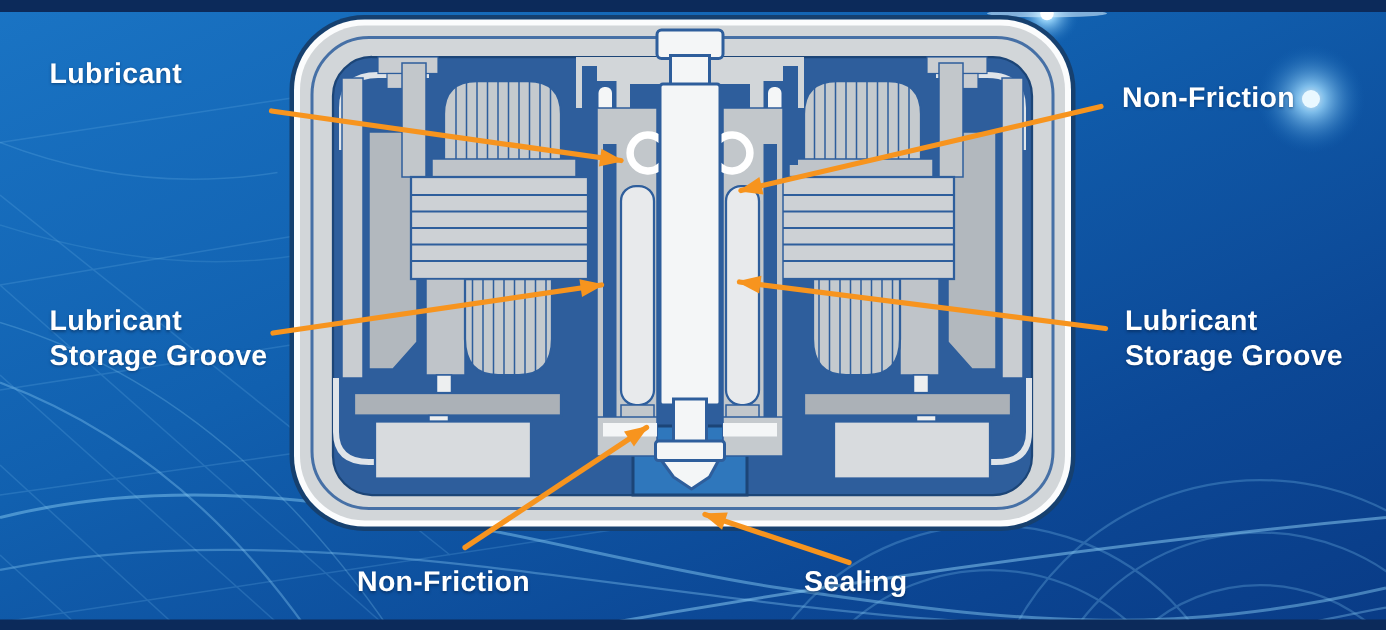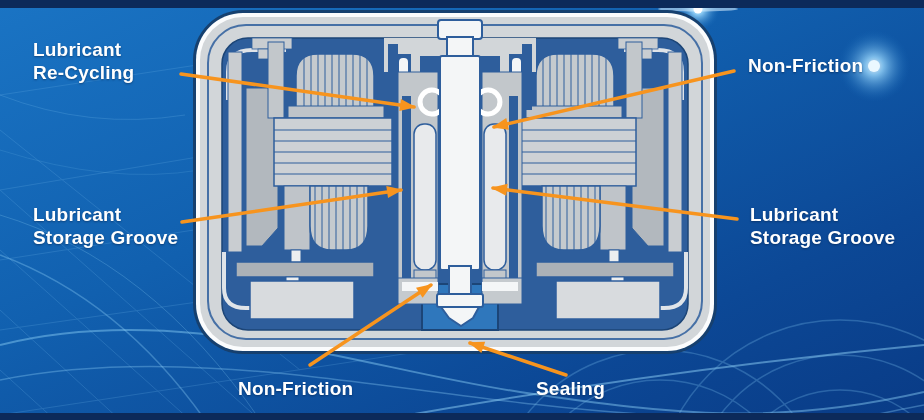--- a/index.html
+++ b/index.html
@@ -198,21 +198,20 @@
     <line x1="734" y1="71" x2="494" y2="127" marker-end="url(#ah)" stroke="#F7941E"></line>
     <line x1="182" y1="222" x2="401" y2="190" marker-end="url(#ah)" stroke="#F7941E"></line>
     <line x1="737" y1="219" x2="493" y2="188" marker-end="url(#ah)" stroke="#F7941E"></line>
     <line x1="310" y1="365" x2="431" y2="285" marker-end="url(#ah)" stroke="#F7941E"></line>
     <line x1="566" y1="375" x2="470" y2="343" marker-end="url(#ah)" stroke="#F7941E"></line>
   </g>
 </svg>
 
 <div class="label lbl-recycling">
   <span>Lubricant</span><br>
-  <span>Re-Cycling</span>
 </div>
 <div class="label lbl-nonfriction-top">
   <span>Non-Friction</span>
 </div>
 <div class="label lbl-groove-left">
   <span>Lubricant</span><br>
   <span>Storage Groove</span>
 </div>
 <div class="label lbl-groove-right">
   <span>Lubricant</span><br>

